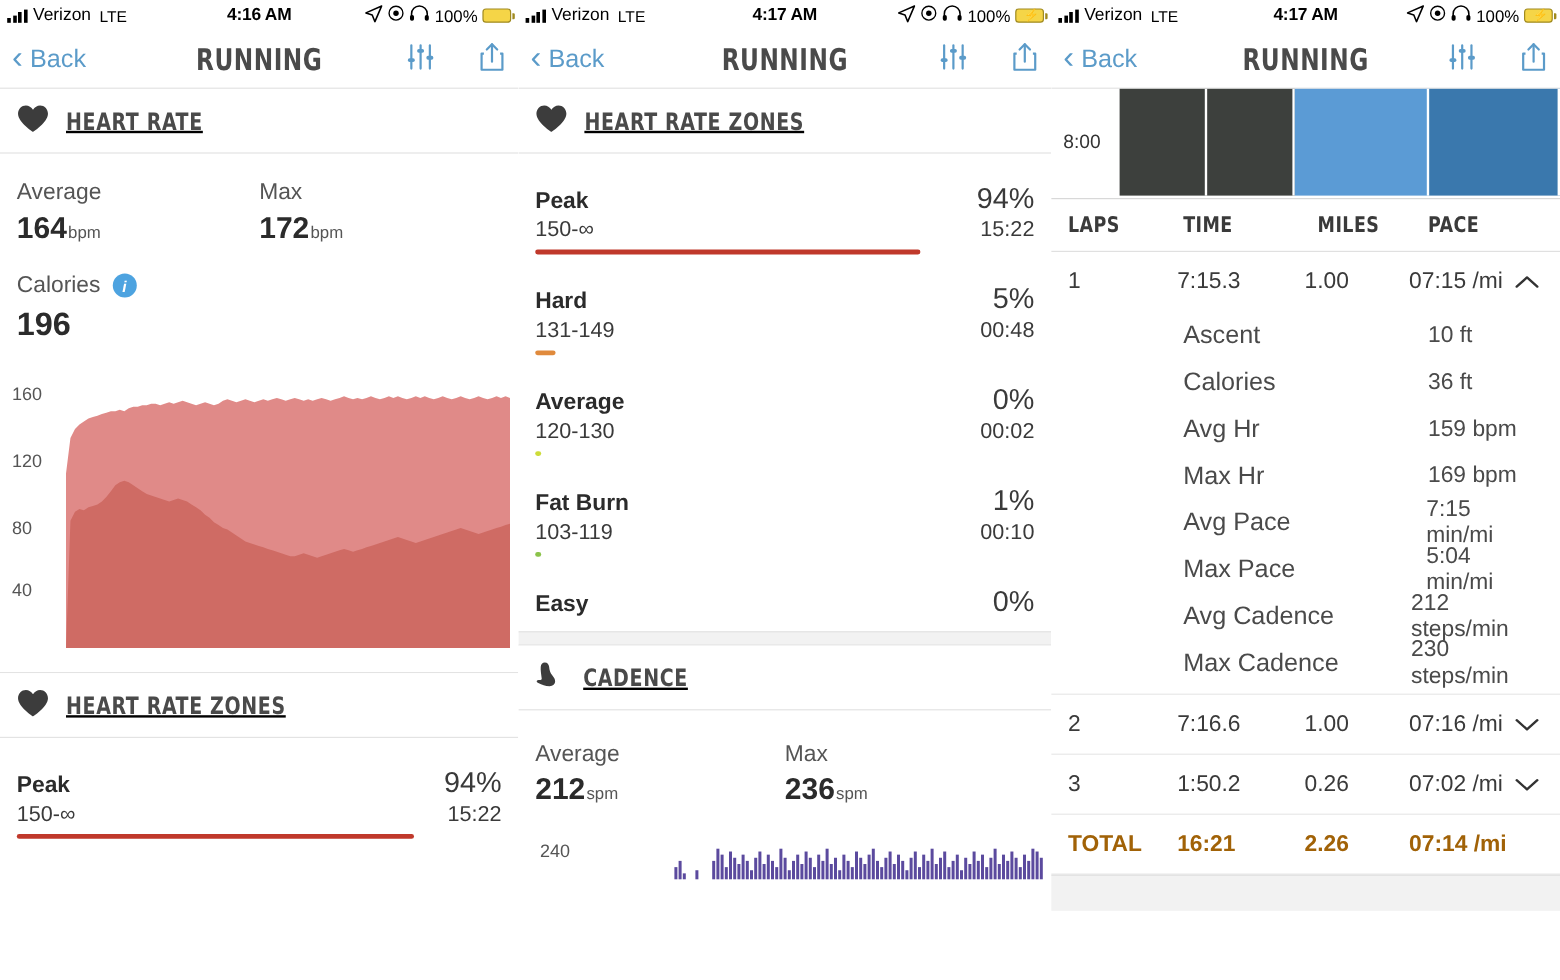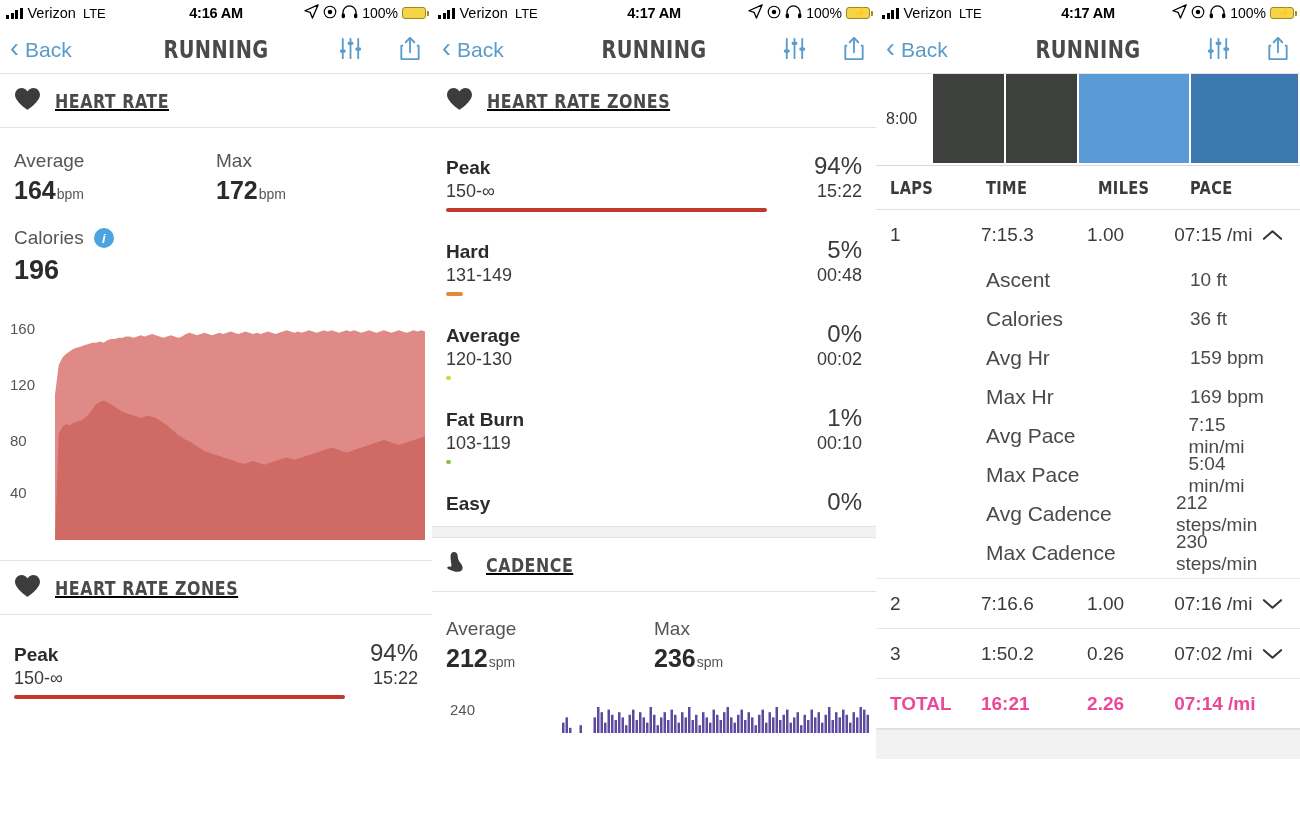--- a/index.html
+++ b/index.html
@@ -138,21 +138,21 @@
   .c-lap { width: 96px; }
   .c-time { width: 112px; }
   .c-miles { width: 92px; }
   .c-pace { width: 90px; }
   .lap-row {
     display: flex; align-items: center; height: 50px; padding: 0 14px;
     border-bottom: 1px solid #e8e8e8; cursor: pointer;
   }
   .lap-row div { font-size: 19px; color: #3a3a3a; }
   .lap-row.total { border-bottom: 1px solid #e0e0e0; }
-  .lap-row.total div { font-weight: bold; color: #ec4899; }
+  .lap-row.total div { font-weight: bold; color: #a16207; }
   .lap-row.no-border { border-bottom: none; }
   .chev-cell { margin-left: auto; width: 28px; display: flex; justify-content: center; }
   .detail-row { display: flex; align-items: center; height: 39px; padding: 0 14px; }
   .detail-row .dl { width: 204px; margin-left: 96px; font-size: 21px; color: #4a4a4a; }
   .detail-row .dv { font-size: 19px; color: #4a4a4a; }
   .detail-block { border-bottom: 1px solid #e8e8e8; padding-bottom: 6px; }
   .bottom-fill { height: 30px; background: #f2f2f2; border-top: 1px solid #e3e3e3; }
   .p1-bottom-rule { height: 1px; background: #e3e3e3; }
 </style>
 </head>

